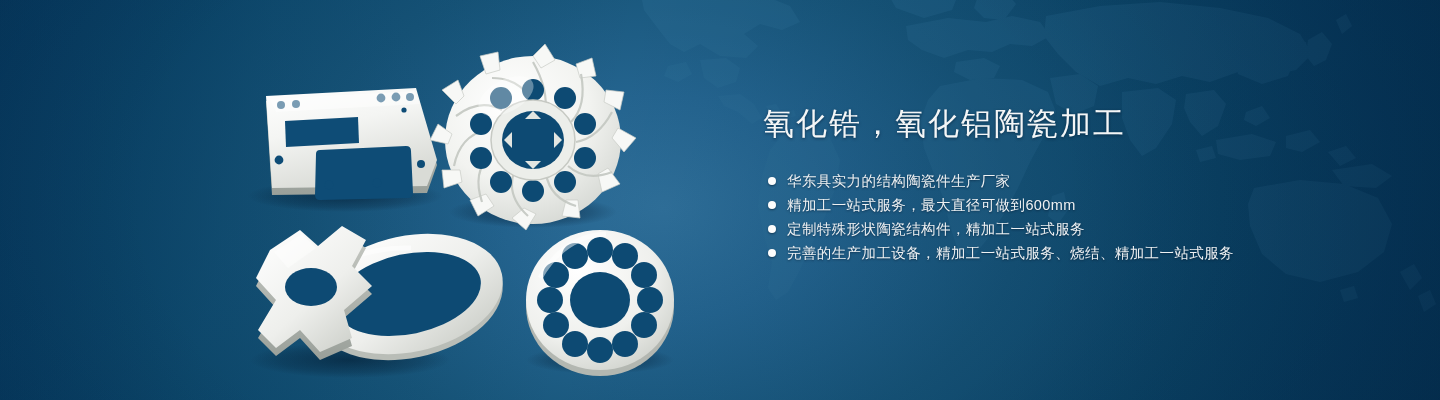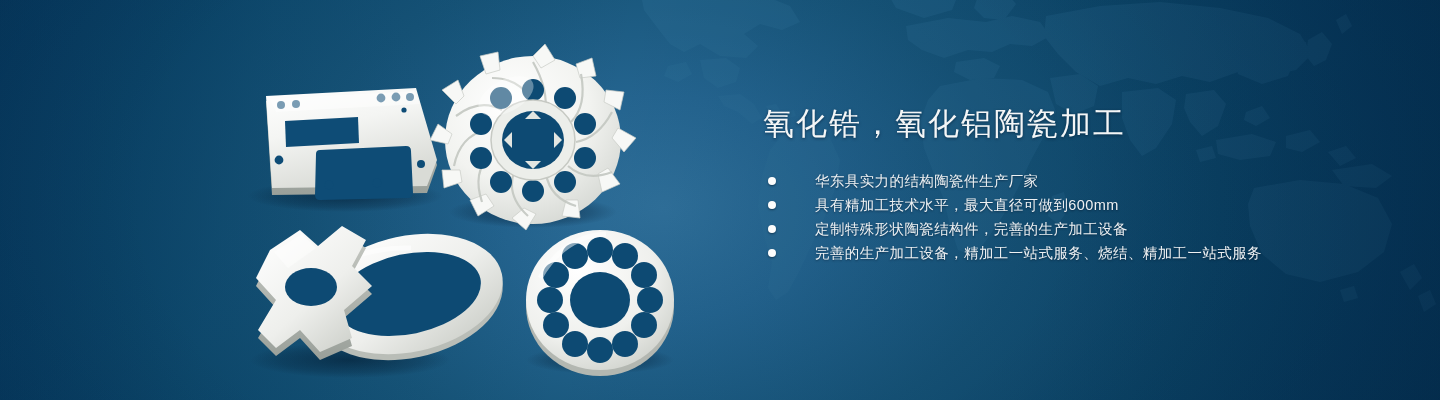--- a/index.html
+++ b/index.html
@@ -86,21 +86,20 @@
   .bullets {
     list-style: none;
     margin: 25px 0 0 0;
     padding: 0;
   }
   .bullet {
     display: flex;
     align-items: center;
     height: 24px;
     margin: 0 0 0 5px;
-    gap: 28px;
   }
   .dot {
     flex: 0 0 auto;
     width: 8px;
     height: 8px;
     border-radius: 50%;
     background: #fdfdfd;
     margin-right: 11px;
     box-shadow: 0 1px 2px rgba(0,18,36,0.5);
   }
@@ -359,25 +358,25 @@
   <div class="copy">
     <div class="headline">氧化锆，氧化铝陶瓷加工</div>
 
     <ul class="bullets">
       <li class="bullet">
         <span class="dot"></span>
         <span class="btext">华东具实力的结构陶瓷件生产厂家</span>
       </li>
       <li class="bullet">
         <span class="dot"></span>
-        <span class="btext">具有精加工技术水平，最大直径可做到600mm</span>
+        <span class="btext">精加工一站式服务，最大直径可做到600mm</span>
       </li>
       <li class="bullet">
         <span class="dot"></span>
-        <span class="btext">定制特殊形状陶瓷结构件，完善的生产加工设备</span>
+        <span class="btext">定制特殊形状陶瓷结构件，精加工一站式服务</span>
       </li>
       <li class="bullet">
         <span class="dot"></span>
         <span class="btext">完善的生产加工设备，精加工一站式服务、烧结、精加工一站式服务</span>
       </li>
     </ul>
   </div>
 
 </div>
 

